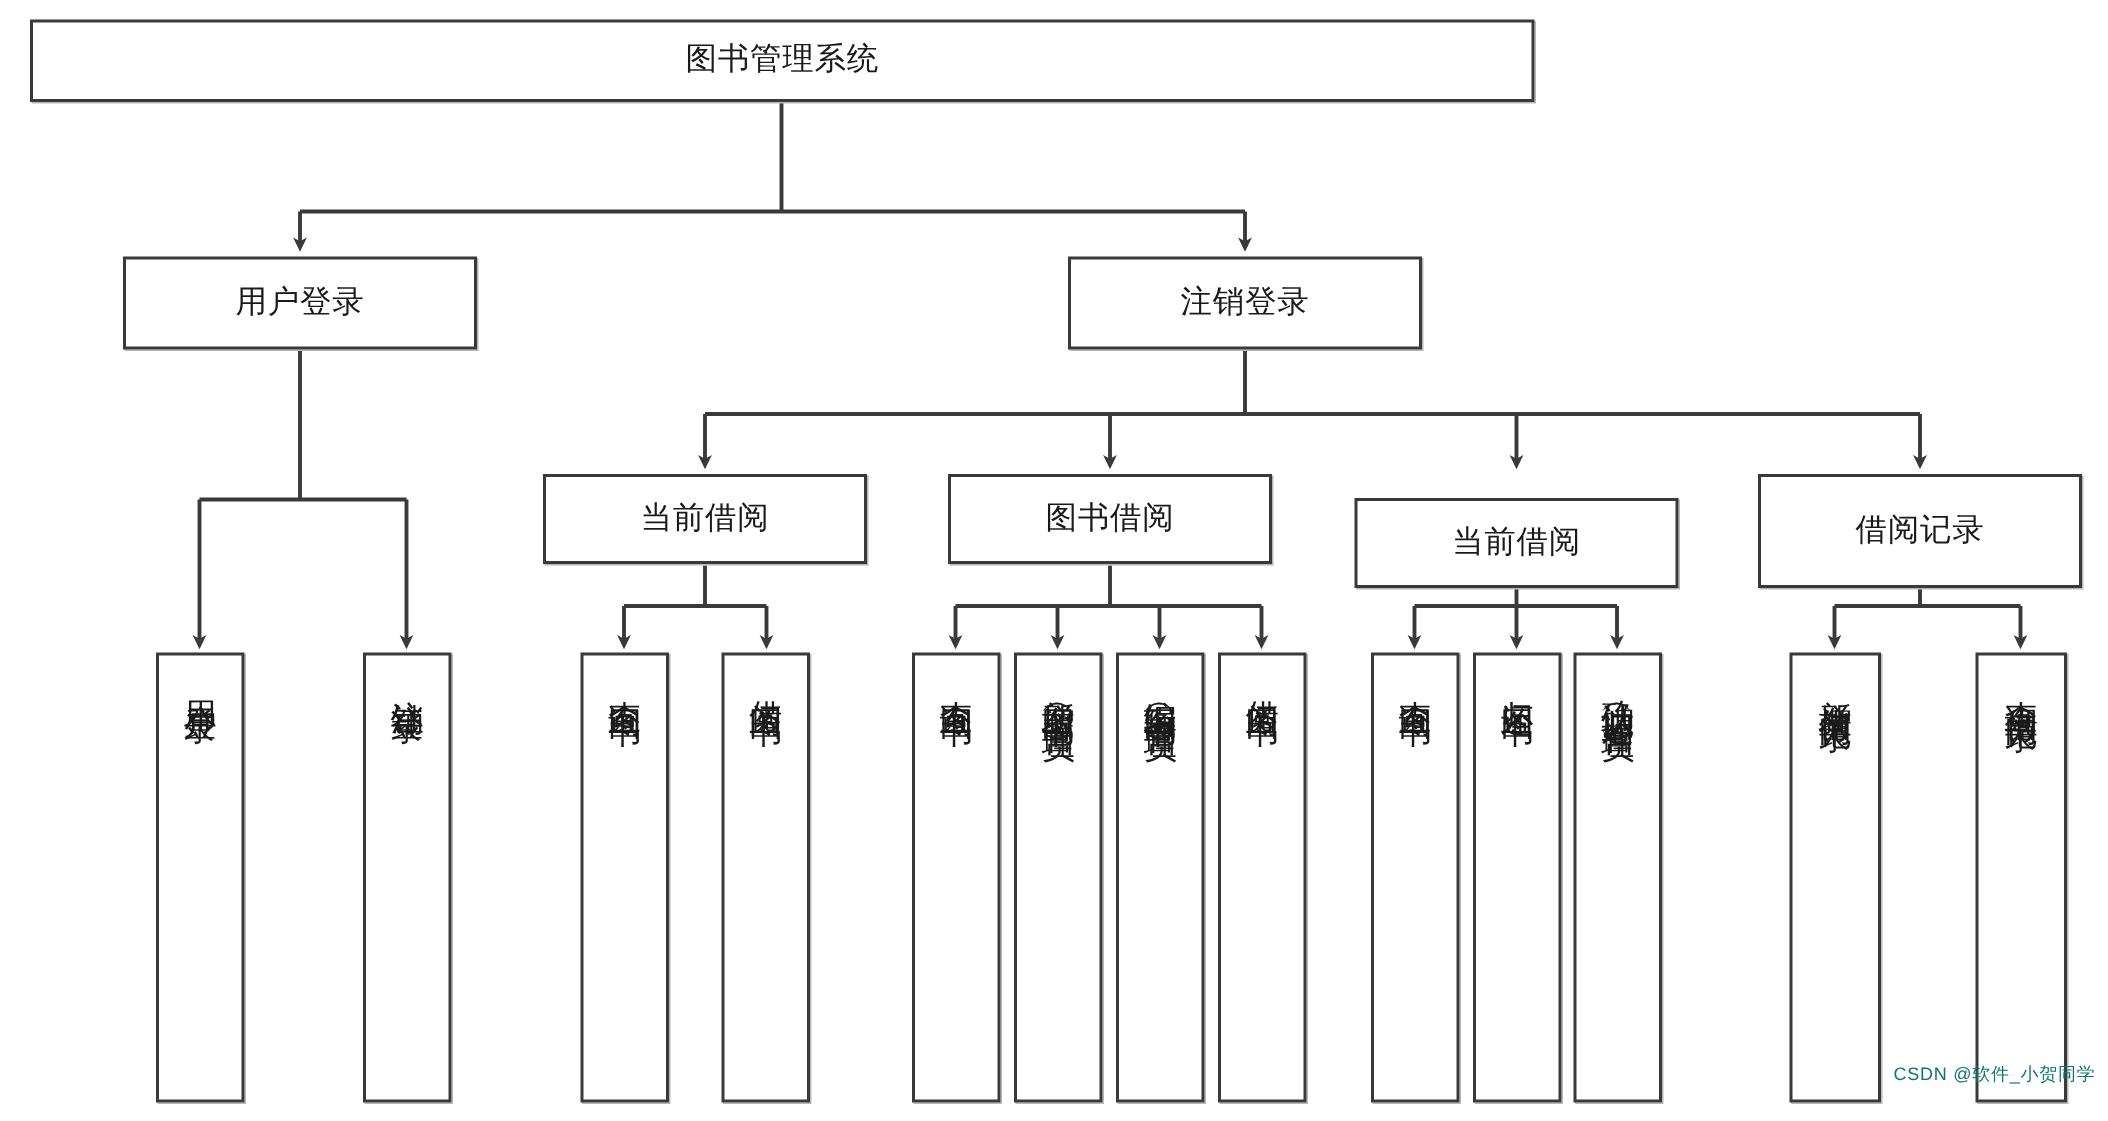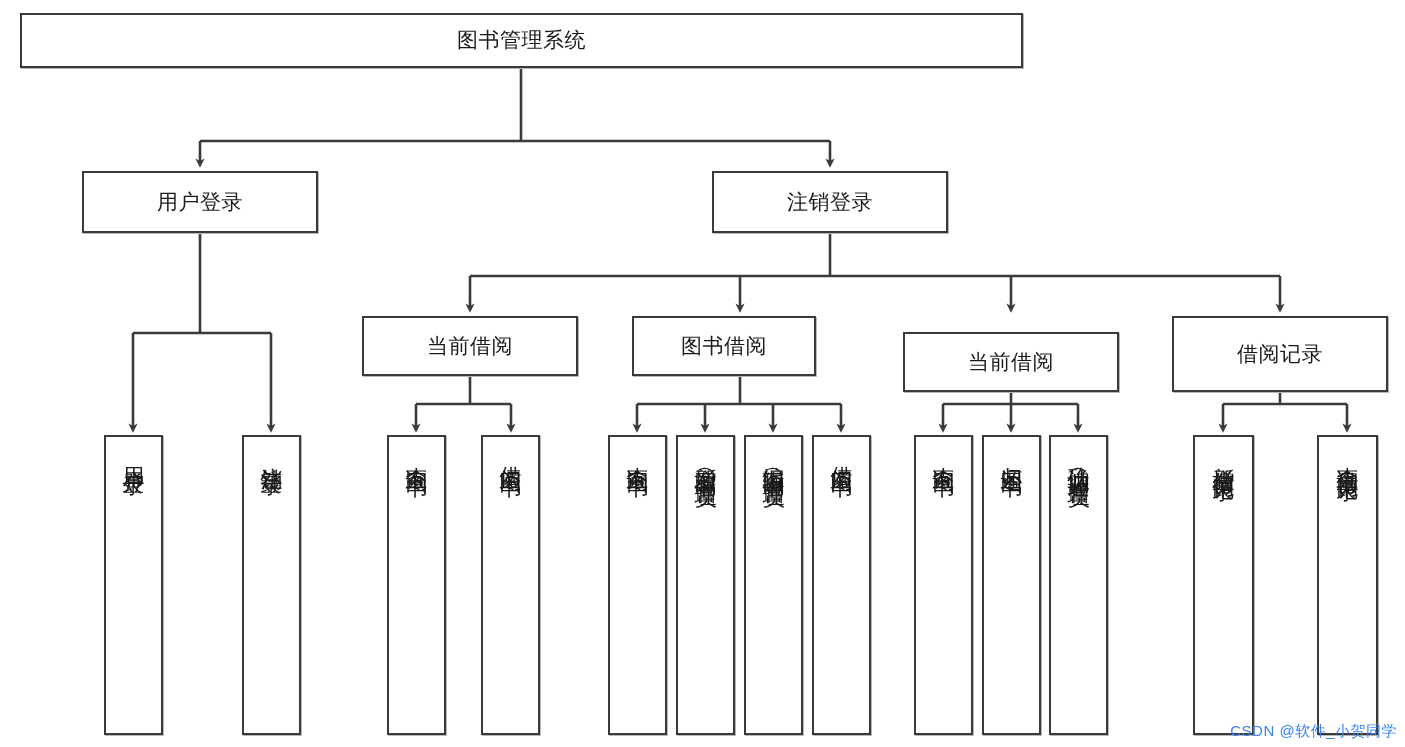--- a/index.html
+++ b/index.html
@@ -54,23 +54,23 @@
   .node.vert .lbl {
     writing-mode: vertical-rl;
     text-orientation: upright;
     font-size: 22px;
     letter-spacing: 3px;
     white-space: nowrap;
   }
   .watermark {
     position: absolute;
     right: 8px;
-    bottom: 6px;
-    font-size: 15px;
-    color: #3b82f6;
+    bottom: 22px;
+    font-size: 12px;
+    color: #0f766e;
     letter-spacing: 0.5px;
     white-space: nowrap;
   }
 </style>
 </head>
 <body>
 
 <div id="canvas">
 
   <svg class="wires" viewBox="0 0 1405 747">
@@ -130,21 +130,21 @@
   <div class="node horiz" style="left:82px; top:171px; width:236px; height:62px;">
     <span class="lbl">用户登录</span>
   </div>
   <div class="node horiz" style="left:712px; top:171px; width:236px; height:62px;">
     <span class="lbl">注销登录</span>
   </div>
 
   <div class="node horiz" style="left:362px; top:316px; width:216px; height:60px;">
     <span class="lbl">当前借阅</span>
   </div>
-  <div class="node horiz" style="left:632px; top:316px; width:184px; height:60px;">
+  <div class="node horiz" style="left:632px; top:316px; width:216px; height:60px;">
     <span class="lbl">图书借阅</span>
   </div>
   <div class="node horiz" style="left:903px; top:316px; width:216px; height:60px;margin-top:16px;">
     <span class="lbl">当前借阅</span>
   </div>
   <div class="node horiz" style="left:1172px; top:316px; width:216px; height:76px;">
     <span class="lbl">借阅记录</span>
   </div>
 
   <div class="node vert" style="left:104px; top:435px; width:59px; height:300px;">

